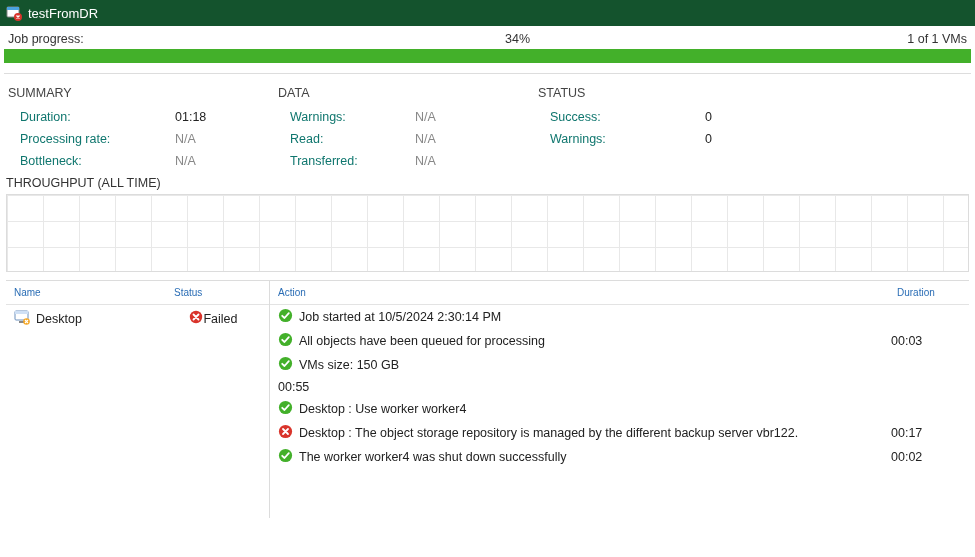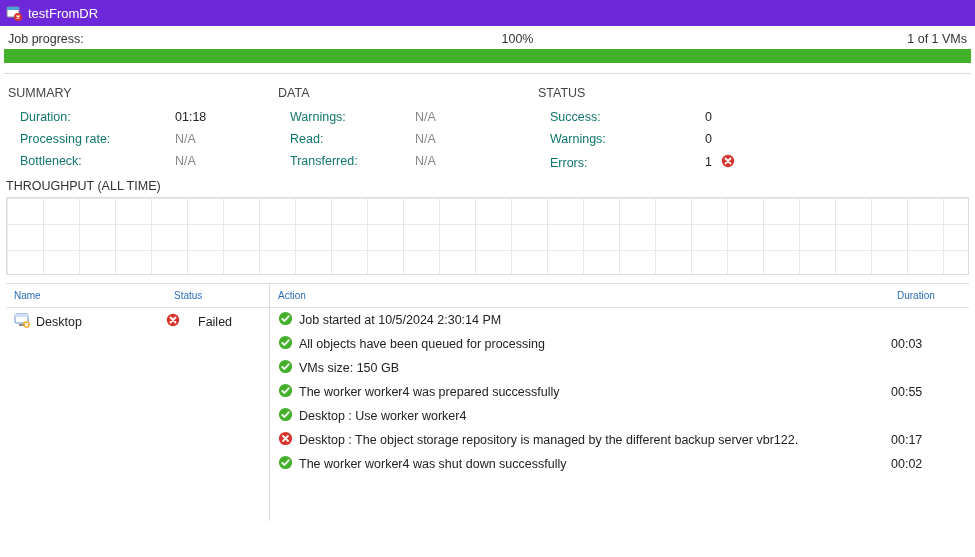--- a/index.html
+++ b/index.html
@@ -6,21 +6,21 @@
     body {
       font-family: "Segoe UI", Tahoma, Arial, sans-serif;
       font-size: 12.5px;
       color: #222;
       background: #fff;
       width: 975px;
       height: 557px;
       overflow: hidden;
     }
     .title-bar {
-      background: #6d28d9;
+      background: #14532d;
       color: #fff;
       height: 26px;
       display: flex;
       align-items: center;
       padding: 0 6px;
     }
     .title-bar .title-icon {
       margin-right: 6px;
       display: inline-flex;
       align-items: center;
@@ -120,21 +120,22 @@
     .left-list .row .rn {
       width: 152px;
       display: flex;
       align-items: center;
       gap: 6px;
     }
     .left-list .row .rs {
       flex: 1;
       display: flex;
       align-items: center;
-      gap: 18px;
+      gap: 0;
+      justify-content: center;
     }
     .right-log {
       flex: 1;
       display: flex;
       flex-direction: column;
     }
     .right-log .header-row .haction { flex: 1; }
     .right-log .header-row .hdur { width: 80px; text-align: left; }
     .log-body {
       flex: 1;
@@ -168,21 +169,21 @@
       <rect x="1" y="2" width="12" height="3" fill="#4aa3df"></rect>
       <circle cx="12" cy="12" r="4" fill="#d9342b"></circle>
       <path d="M10.5 10.5 L13.5 13.5 M13.5 10.5 L10.5 13.5" stroke="#fff" stroke-width="1.4"></path>
     </svg>
   </span>
   <span class="title-text">testFromDR</span>
 </div>
 
 <div class="progress-head">
   <span class="label">Job progress:</span>
-  <span class="pct">100%</span>
+  <span class="pct">34%</span>
   <span class="spacer"></span>
   <span class="vms">1 of 1 VMs</span>
 </div>
 <div class="progress-bar-wrap">
   <div class="progress-bar"></div>
 </div>
 <div class="sep"></div>
 
 <div class="summary-block">
   <div class="col c1">
@@ -218,32 +219,20 @@
   <div class="col c3">
     <h3>STATUS</h3>
     <div class="kv">
         <span class="k">Success:</span>
         <span class="v">0</span>
       </div>
     <div class="kv">
         <span class="k">Warnings:</span>
         <span class="v">0</span>
       </div>
-    <div class="kv">
-      <span class="k">Errors:</span>
-      <span class="v">
-        <span>1</span>
-        <span class="err-icon">
-          <svg width="14" height="14" viewBox="0 0 14 14">
-              <circle cx="7" cy="7" r="6.2" fill="#d9342b"></circle>
-              <path d="M4.5 4.5 L9.5 9.5 M9.5 4.5 L4.5 9.5" stroke="#fff" stroke-width="1.8" stroke-linecap="round"></path>
-            </svg>
-        </span>
-      </span>
-    </div>
   </div>
 </div>
 
 <div class="throughput-label">THROUGHPUT (ALL TIME)</div>
 <div class="throughput-grid"></div>
 
 <div class="bottom-pane">
   <div class="left-list">
     <div class="header-row">
       <div class="cell hname">Name</div>
@@ -303,27 +292,20 @@
           <div class="la">
             <span><svg width="15" height="15" viewBox="0 0 15 15">
                 <circle cx="7.5" cy="7.5" r="6.6" fill="#43b02a"></circle>
                 <path d="M4.2 7.8 L6.5 10 L10.8 5.2" stroke="#fff" stroke-width="1.8" fill="none" stroke-linecap="round" stroke-linejoin="round"></path>
               </svg></span>
             <span>VMs size: 150 GB</span>
           </div>
           <div class="ld"></div>
         </div>
         <div class="log-row">
-          <div class="la">
-            <span><svg width="15" height="15" viewBox="0 0 15 15">
-                <circle cx="7.5" cy="7.5" r="6.6" fill="#43b02a"></circle>
-                <path d="M4.2 7.8 L6.5 10 L10.8 5.2" stroke="#fff" stroke-width="1.8" fill="none" stroke-linecap="round" stroke-linejoin="round"></path>
-              </svg></span>
-            <span>The worker worker4 was prepared successfully</span>
-          </div>
           <div class="ld">00:55</div>
         </div>
         <div class="log-row">
           <div class="la">
             <span><svg width="15" height="15" viewBox="0 0 15 15">
                 <circle cx="7.5" cy="7.5" r="6.6" fill="#43b02a"></circle>
                 <path d="M4.2 7.8 L6.5 10 L10.8 5.2" stroke="#fff" stroke-width="1.8" fill="none" stroke-linecap="round" stroke-linejoin="round"></path>
               </svg></span>
             <span>Desktop : Use worker worker4</span>
           </div>

